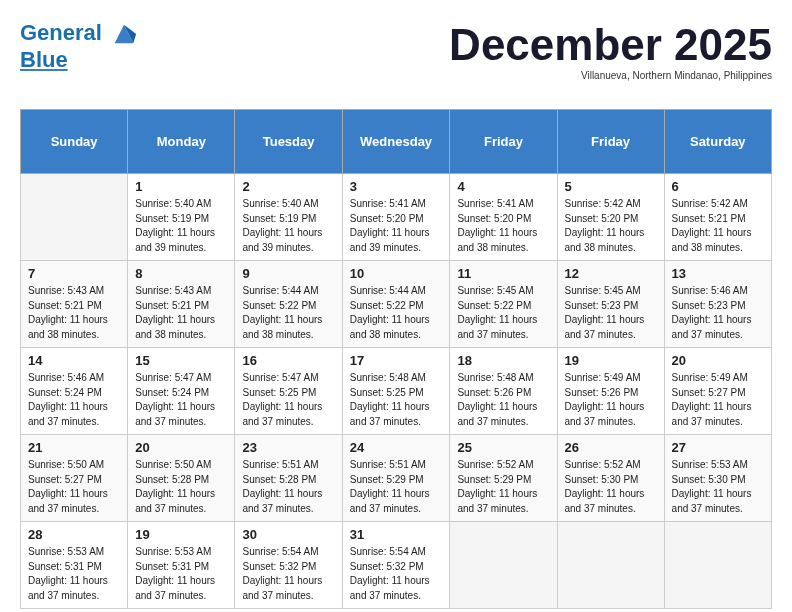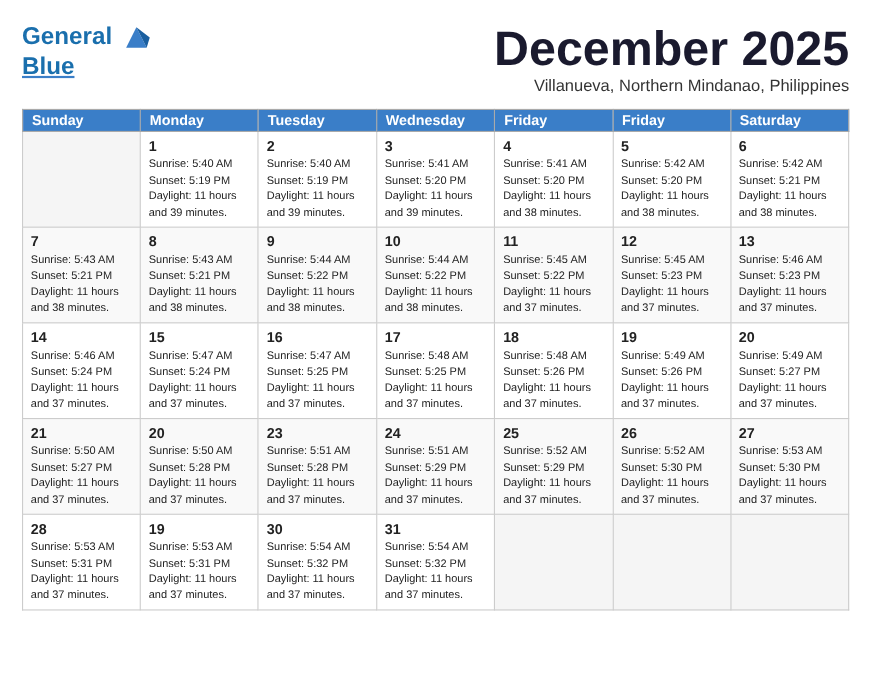--- a/index.html
+++ b/index.html
@@ -7,21 +7,21 @@
       font-family: Arial, sans-serif;
       background: #fff;
       width: 792px;
       min-height: 612px;
       padding: 20px;
     }
     .header {
       display: flex;
       justify-content: space-between;
       align-items: flex-start;
-      margin-bottom: 12px;
+      margin-bottom: 28px;
     }
     .logo {
       display: flex;
       align-items: center;
     }
     .logo-text {
       font-size: 22px;
       font-weight: bold;
       color: #1a1a2e;
       line-height: 1.1;
@@ -36,33 +36,33 @@
     }
     .title-block {
       text-align: right;
     }
     .month-title {
       font-size: 44px;
       font-weight: bold;
       color: #1a1a2e;
     }
     .subtitle {
-      font-size: 15px;
+      font-size: 10px;
       color: #333;
     }
     table {
       width: 100%;
       border-collapse: collapse;
       border: 1px solid #aaa;
     }
     th {
       background-color: #3a7ec8;
       color: #fff;
-      text-align: left;
-      padding: 2px 8px;
+      text-align: center;
+      padding: 24px 8px;
       font-size: 13px;
       font-weight: bold;
       border: 1px solid #aaa;
     }
     td {
       border: 1px solid #ccc;
       vertical-align: top;
       padding: 5px 7px;
       width: 108px;
       min-height: 80px;

